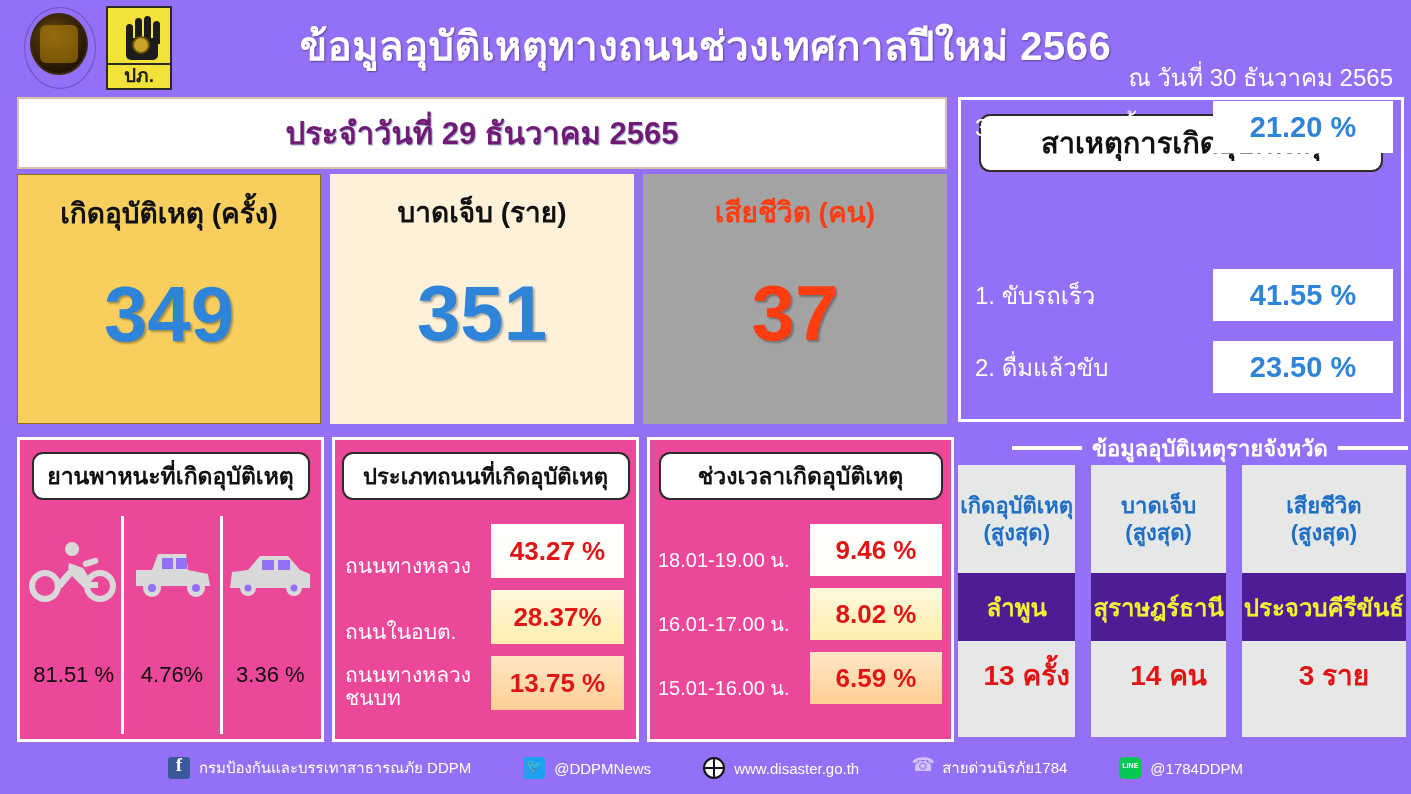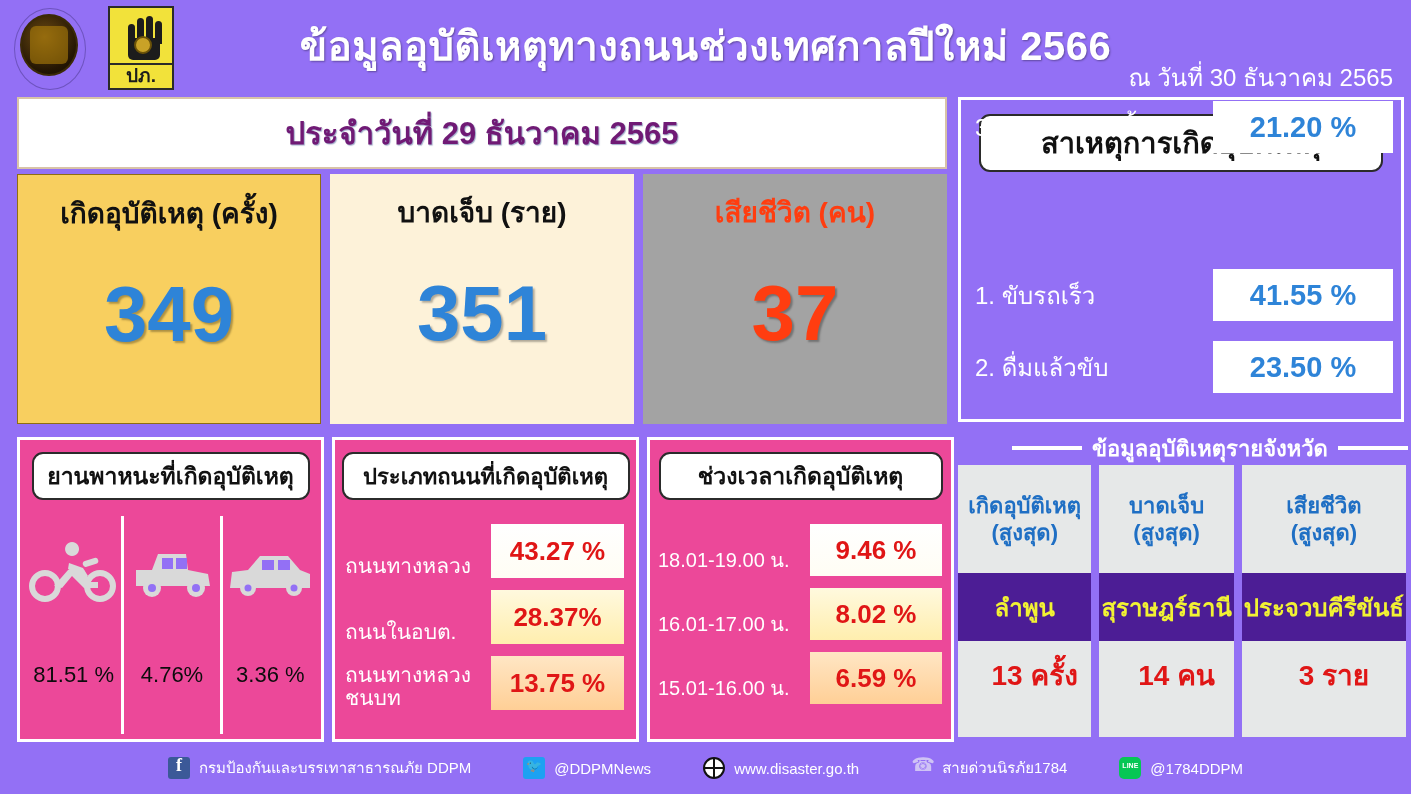--- a/index.html
+++ b/index.html
@@ -6,21 +6,21 @@
   html,body { width:1411px; height:794px; }
   body {
     background:#9370f5;
     font-family:"Liberation Sans","DejaVu Sans",sans-serif;
     overflow:hidden;
     position:relative;
   }
 
   
   .header { position:absolute; left:0; top:0; width:1411px; height:96px; }
-  .logos { position:absolute; left:14px; top:6px; display:flex; gap:22px; align-items:flex-end; }
+  .logos { position:absolute; left:24px; top:6px; display:flex; gap:10px; align-items:center; }
   .logo-garuda { width:72px; height:82px; position:relative; }
   .logo-garuda .oval {
     position:absolute; left:6px; top:6px; width:58px; height:62px;
     border-radius:50%; background:radial-gradient(circle at 42% 36%, #6b4a12 0%, #241603 68%, #120b01 100%);
     border:2px solid #3b2a08;
   }
   .logo-garuda .inner {
     position:absolute; left:16px; top:18px; width:38px; height:38px;
     background:#b8860b; opacity:.55; border-radius:6px;
   }
@@ -164,21 +164,21 @@
   .chip-o { background:linear-gradient(180deg,#ffe6c4 0%,#ffcf96 100%); }
 
   
   .province-section { position:absolute; left:958px; top:433px; width:504px; height:310px; }
   .province-head {
     position:absolute; left:0; top:0; width:100%; height:30px;
     display:flex; align-items:center; justify-content:center; gap:10px;
   }
   .province-head .rule { width:70px; height:4px; background:#ffffff; }
   .province-head .txt { font-size:22px; font-weight:bold; color:#ffffff; white-space:nowrap; }
-  .province-table { position:absolute; left:0; top:32px; width:448px; height:272px; display:flex; gap:8px; }
+  .province-table { position:absolute; left:0; top:32px; width:448px; height:272px; display:flex; gap:16px; }
   .pcol { flex:1; display:flex; flex-direction:column; background:#e6e8e8; }
   .pcol .phead {
     height:108px; display:flex; flex-direction:column; align-items:center; justify-content:center;
     font-size:22px; font-weight:bold; color:#1f6fc4; line-height:1.25; text-align:center;
   }
   .pcol .pname {
     height:68px; background:#4c1d95; color:#f2f233;
     display:flex; align-items:center; justify-content:center;
     font-size:24px; font-weight:bold; text-align:center; padding:0 2px;
   }

